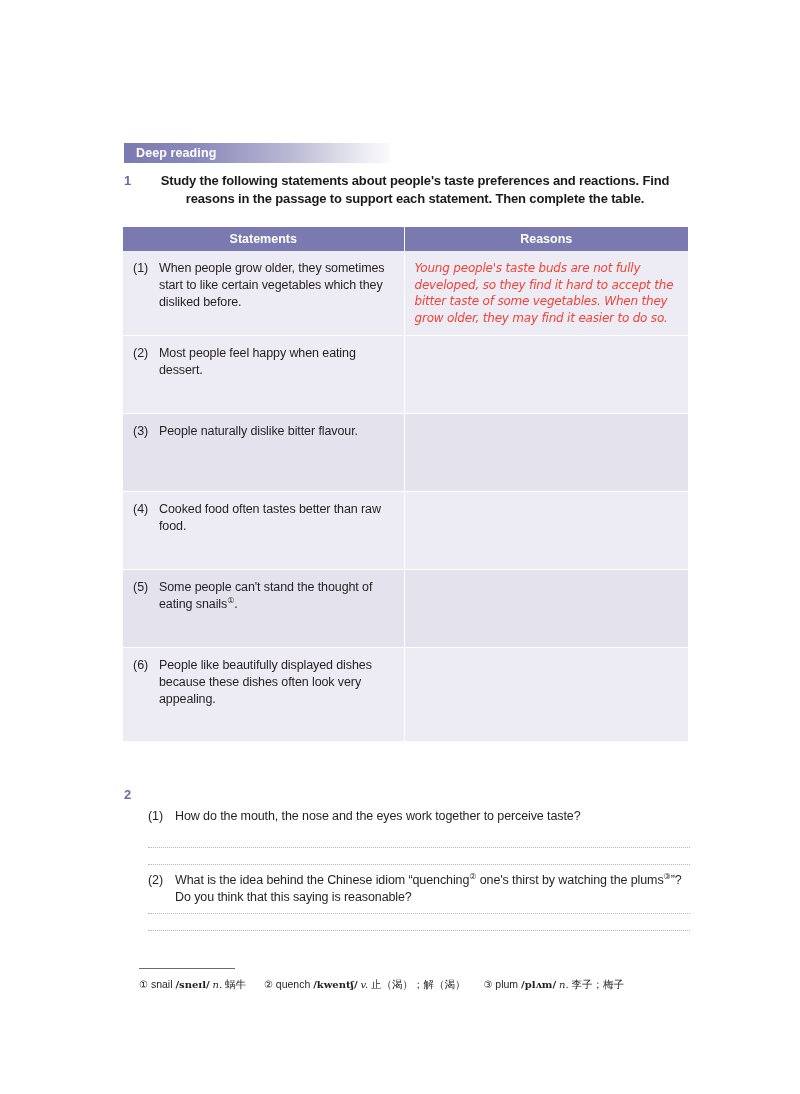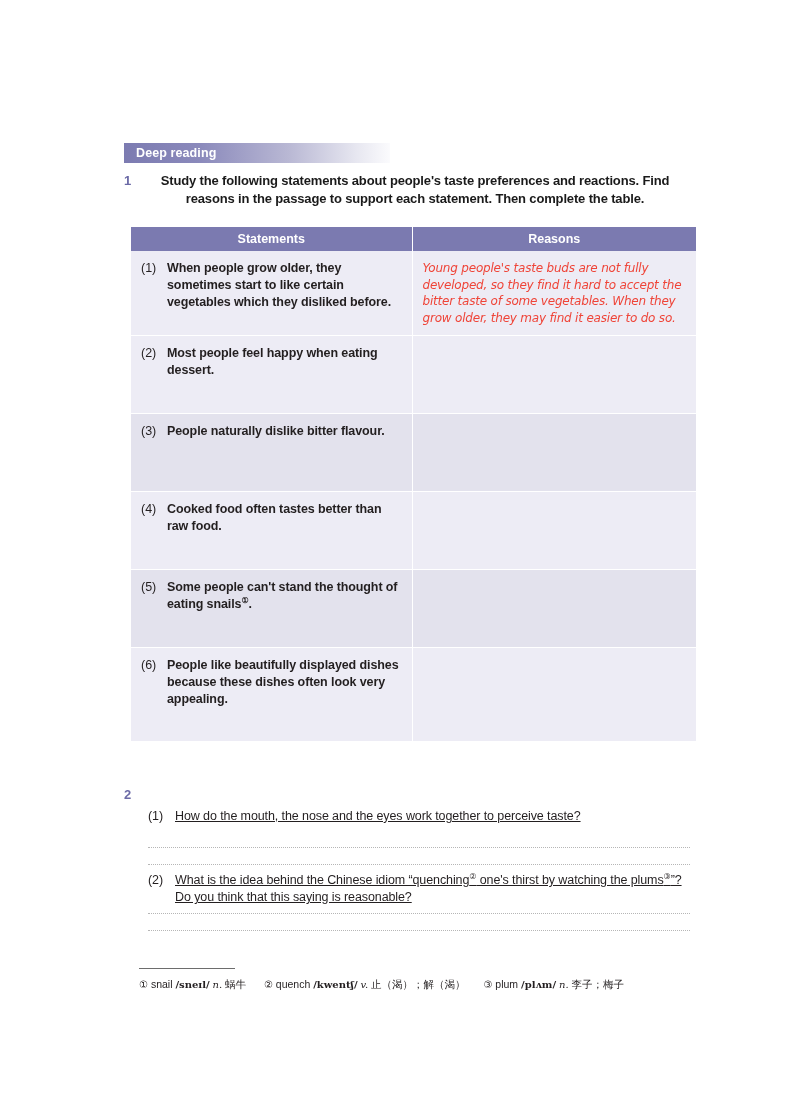--- a/index.html
+++ b/index.html
@@ -65,21 +65,21 @@
     letter-spacing: -0.15px;
     text-align: center;
   }
 
   #task1 { left: 124px; top: 172px; width: 566px; }
   #task2 { left: 124px; top: 786px; width: 566px; }
 
   
   .tbl {
     position: absolute;
-    left: 131px;
+    left: 123px;
     top: 227px;
     width: 565px;
     border-collapse: collapse;
     table-layout: fixed;
   }
   .tbl col.c1 { width: 281px; }
   .tbl col.c2 { width: 284px; }
 
   .tbl th {
     background: #7b7ab0;
@@ -112,21 +112,20 @@
     align-items: flex-start;
     color: #231f20;
   }
   .stmt-num {
     flex: 0 0 26px;
     width: 26px;
   }
   .stmt-body {
     flex: 1 1 auto;
     letter-spacing: -0.1px;
-    font-weight: bold;
   }
 
   .answer-hw {
     color: #ef4438;
     font-family: "DejaVu Sans", sans-serif;
     font-style: italic;
     font-size: 12px;
     line-height: 16.5px;
     letter-spacing: -0.2px;
   }
@@ -141,21 +140,21 @@
   .qblock { position: absolute; }
   .q {
     display: flex;
     align-items: flex-start;
     font-size: 12.5px;
     line-height: 17px;
     letter-spacing: -0.1px;
     color: #231f20;
   }
   .q-num { flex: 0 0 27px; width: 27px; }
-  .q-text { flex: 1 1 auto; text-decoration: underline; }
+  .q-text { flex: 1 1 auto; }
 
   .writeline {
     height: 0;
     border-bottom: 1px dotted #b6b6b6;
     margin: 0;
   }
 
   #q1 { left: 148px; top: 808px; width: 542px; }
   #q2 { left: 148px; top: 872px; width: 542px; }
 

